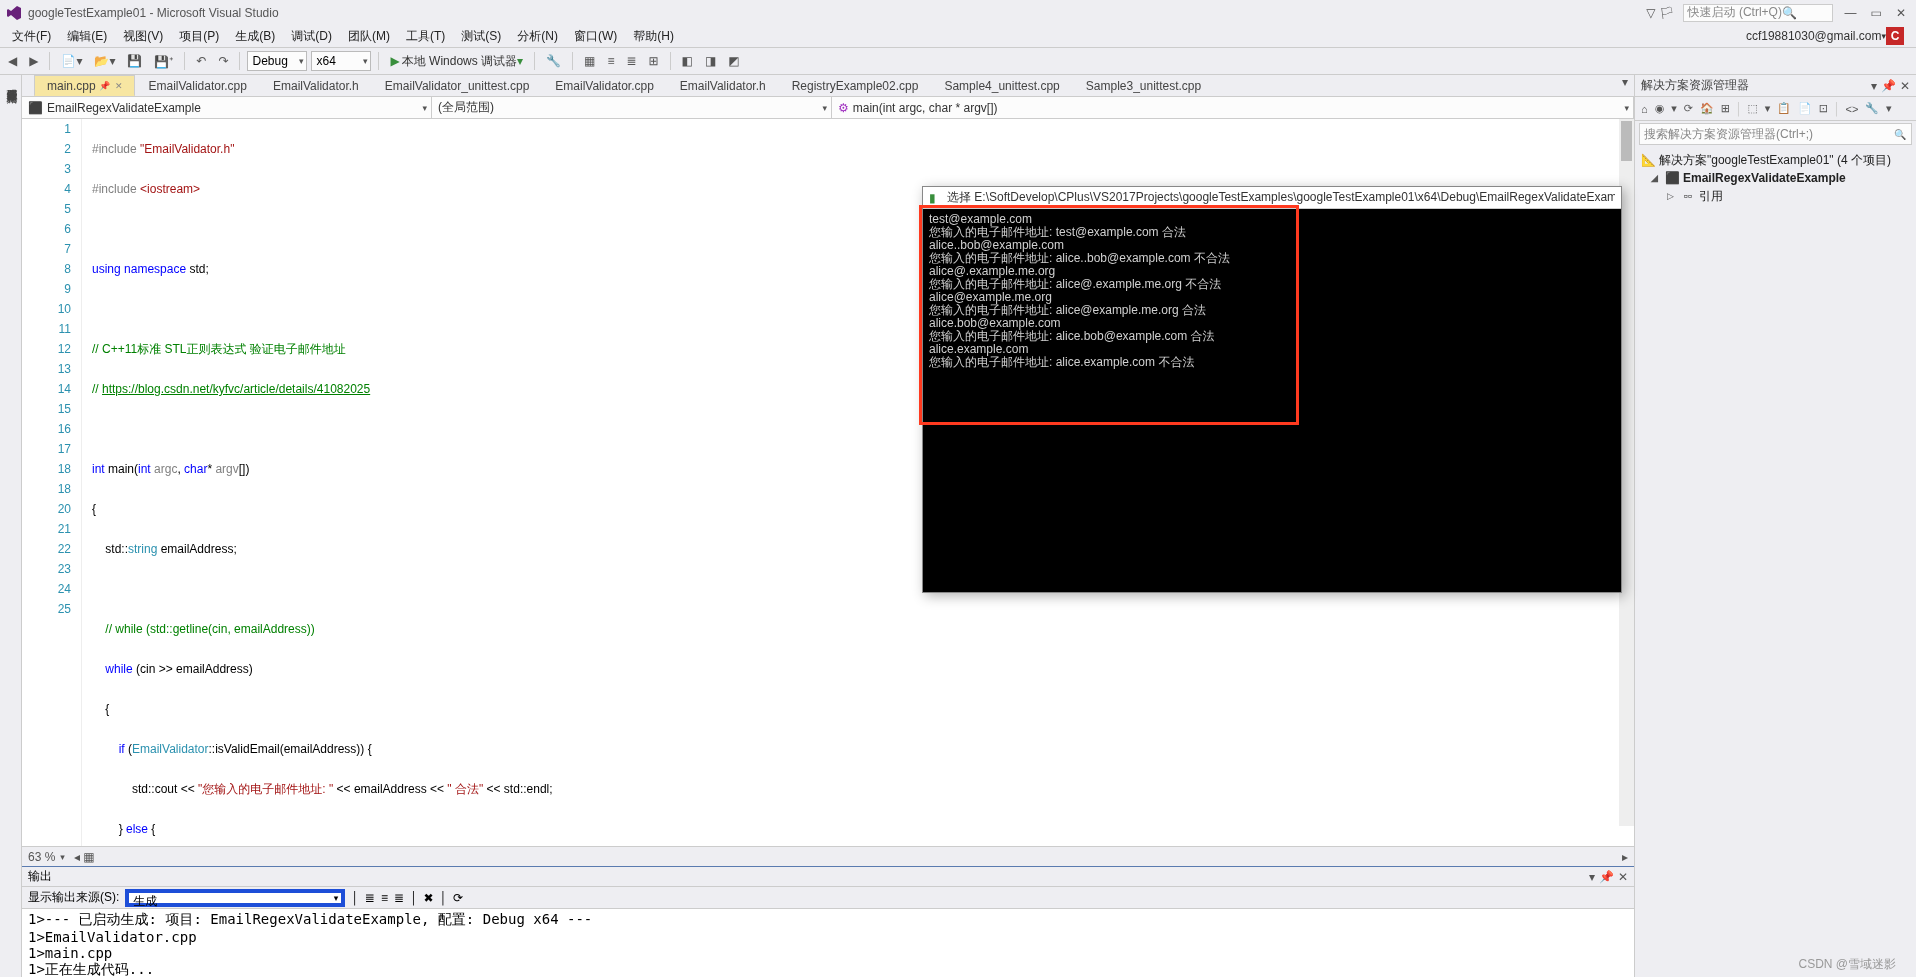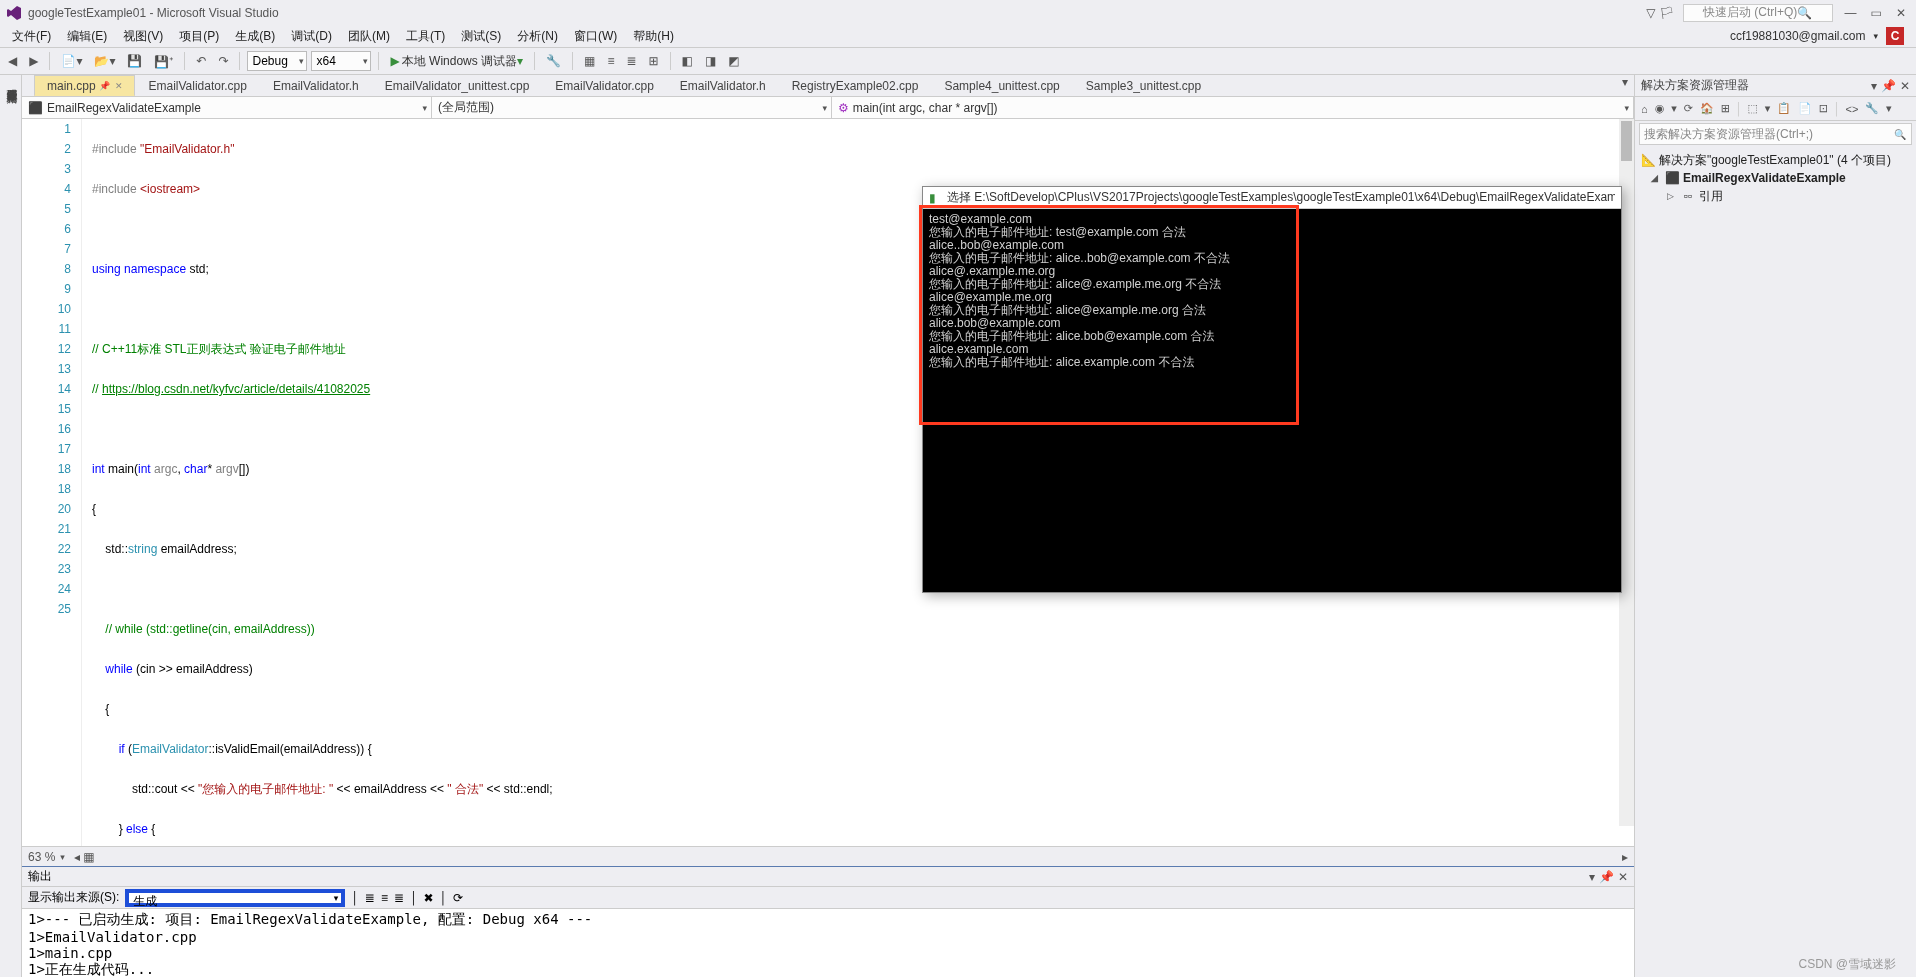--- a/index.html
+++ b/index.html
@@ -1,26 +1,26 @@
 <!DOCTYPE html>
 <html><head>
 <meta charset="utf-8">
 <style>
 * { margin: 0; padding: 0; box-sizing: border-box; font-family: "Microsoft YaHei", "Segoe UI", sans-serif; font-size: 12px; }
 body { background: #eeeef2; overflow: hidden; width: 1916px; height: 977px; }
 .titlebar { height: 25px; background: #eeeef2; display: flex; align-items: center; padding: 0 6px; }
 .titlebar .vs-icon { width: 16px; height: 16px; margin-right: 6px; }
 .titlebar .title { color: #555; flex: 1; }
-.titlebar .quick-launch { width: 150px; height: 18px; border: 1px solid #ccc; background: #fcfcfc; color: #888; padding: 0 4px; display: flex; align-items: center; justify-content: center; margin-right: 8px; }
+.titlebar .quick-launch { width: 150px; height: 18px; border: 1px solid #ccc; background: #fcfcfc; color: #888; padding: 0 4px; display: flex; align-items: center; justify-content: flex-start; margin-right: 8px; }
 .titlebar .win-btns { display: flex; gap: 6px; color: #555; }
 .titlebar .win-btns span { padding: 2px 4px; cursor: pointer; }
 .titlebar .feedback { display:flex; gap:4px; margin-right:8px; color:#555;}
 .menubar { height: 22px; background: #eeeef2; display: flex; align-items: center; padding: 0 4px; }
 .menubar .menu-item { padding: 2px 8px; color: #222; cursor: pointer; }
-.menubar .right { margin-left: auto; display: flex; align-items: center; gap: 8px; padding-right: 8px; color: #333; }
+.menubar .right { margin-left: auto; display: flex; align-items: center; gap: 0; padding-right: 8px; color: #333; }
 .menubar .avatar { width: 18px; height: 18px; background: #c62828; color: #fff; display: flex; align-items: center; justify-content: center; font-weight: bold; }
 .toolbar { height: 28px; background: #eeeef2; border-top: 1px solid #ccc; border-bottom: 1px solid #ccc; display: flex; align-items: center; padding: 0 4px; gap: 4px; }
 .toolbar .sep { width: 1px; height: 18px; background: #ccc; margin: 0 3px; }
 .toolbar .btn { padding: 2px 4px; cursor: pointer; color: #555; display:flex; align-items:center;}
 .toolbar .combo { height: 20px; border: 1px solid #bbb; background: #fcfcfc; padding: 0 14px 0 4px; display: flex; align-items: center; position: relative; min-width: 60px; }
 .toolbar .combo::after { content: "▾"; position: absolute; right: 3px; font-size: 9px; color: #555; }
 .toolbar .run-btn { color: #388e3c; }
 .main { display: flex; height: calc(977px - 25px - 22px - 28px); }
 .sidebar-left { width: 22px; background: #eeeef2; border-right: 1px solid #ccc; writing-mode: vertical-rl; text-orientation: mixed; padding: 6px 2px; color: #444; font-size: 11px; }
 .editor-area { flex: 1; display: flex; flex-direction: column; background: #fff; }

